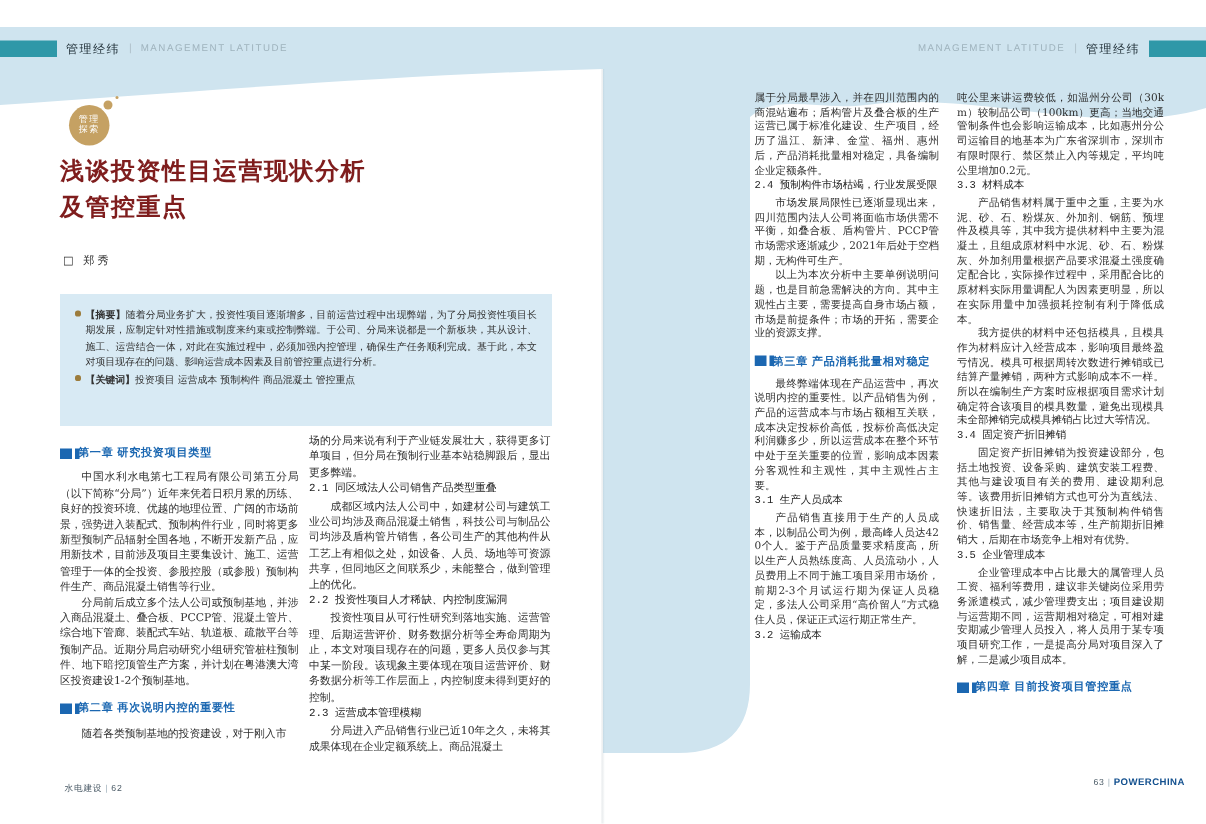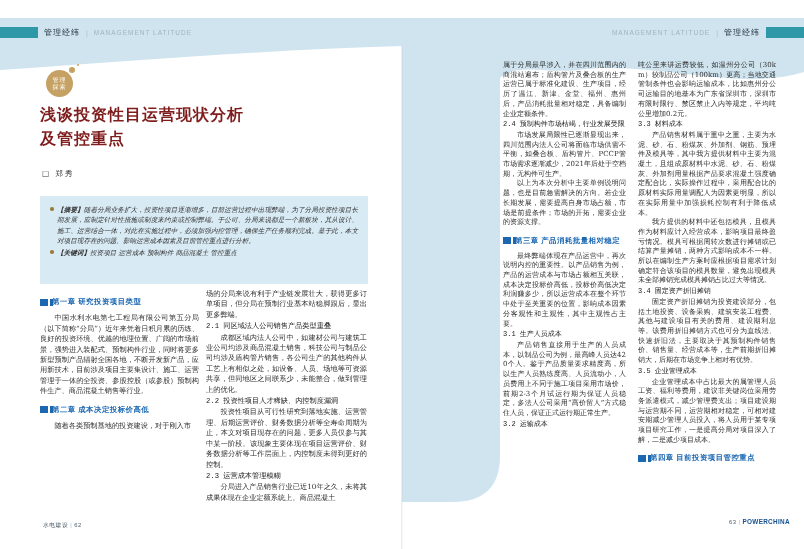--- a/index.html
+++ b/index.html
@@ -29,21 +29,21 @@
     font-family:"Liberation Sans", sans-serif;font-size:6px;line-height:7px;color:#fff;letter-spacing:1px;}
   .badge-dot{position:absolute;left:69px;top:67px;width:6px;height:6px;border-radius:50%;background:#c5a163;}
   .badge-spark{position:absolute;left:77px;top:64px;width:2px;height:2px;border-radius:50%;background:#c5a163;}
   .title{position:absolute;left:40px;top:103px;width:320px;
     font-family:"Liberation Sans", sans-serif;font-weight:bold;font-size:16px;line-height:24px;
     color:#7f1d1d;letter-spacing:1px;}
   .author{position:absolute;left:42px;top:169px;font-size:7.5px;color:#333;letter-spacing:2px;}
   .abstract{position:absolute;left:40px;top:196px;width:308px;height:70px;
     background:#d8eaf4;padding:9px 10px;font-size:6.6px;line-height:10.3px;color:#333;
     text-align:justify;word-break:break-all;}
-  .abs-item{position:relative;padding-left:7px;margin:0 0 2px 0;font-style:italic;}
+  .abs-item{position:relative;padding-left:7px;margin:0 0 2px 0;}
   .abs-bullet{position:absolute;left:0;top:2px;width:3.5px;height:3.5px;border-radius:50%;background:#9c7c3c;}
   .abs-label{font-weight:bold;}
   
   .col{position:absolute;text-align:justify;word-break:break-all;overflow:hidden;}
   .col-l{font-size:7.2px;line-height:10.4px;}
   .col-r{font-size:7px;line-height:9.7px;}
   #lcol1{left:40px;top:289px;width:159px;height:233px;}
   #lcol2{left:206px;top:289px;width:161px;height:233px;}
   #rcol1{left:503px;top:61px;width:123px;height:476px;}
   #rcol2{left:638px;top:61px;width:138px;height:476px;}
@@ -106,40 +106,41 @@
     <span class="abs-bullet"></span><span class="abs-label">【关键词】</span><span>投资项目 运营成本 预制构件 商品混凝土 管控重点</span>
   </div>
 </div>
 
 <div id="lcol1" class="col col-l">
     <div class="chapter-heading">
       <span class="hmark"></span>
       <span>第一章 研究投资项目类型</span>
     </div>
     <div class="para">中国水利水电第七工程局有限公司第五分局（以下简称“分局”）近年来凭着日积月累的历练、良好的投资环境、优越的地理位置、广阔的市场前景，强势进入装配式、预制构件行业，同时将更多新型预制产品辐射全国各地，不断开发新产品，应用新技术，目前涉及项目主要集设计、施工、运营管理于一体的全投资、参股控股（或参股）预制构件生产、商品混凝土销售等行业。</div>
+    <div class="para">分局前后成立多个法人公司或预制基地，并涉入商品混凝土、叠合板、PCCP管、混凝土管片、综合地下管廊、装配式车站、轨道板、疏散平台等预制产品。近期分局启动研究小组研究管桩柱预制件、地下暗挖顶管生产方案，并计划在粤港澳大湾区投资建设1-2个预制基地。</div>
     <div class="chapter-heading">
       <span class="hmark"></span>
-      <span>第二章 成本决定投标价高低</span>
+      <span>第二章 再次说明内控的重要性</span>
     </div>
     <div class="para">随着各类预制基地的投资建设，对于刚入市</div>
   </div>
 <div id="lcol2" class="col col-l">
     <div class="para cont">场的分局来说有利于产业链发展壮大，获得更多订单项目，但分局在预制行业基本站稳脚跟后，显出更多弊端。</div>
     <div class="subheading">2.1 同区域法人公司销售产品类型重叠</div>
     <div class="para">成都区域内法人公司中，如建材公司与建筑工业公司均涉及商品混凝土销售，科技公司与制品公司均涉及盾构管片销售，各公司生产的其他构件从工艺上有相似之处，如设备、人员、场地等可资源共享，但同地区之间联系少，未能整合，做到管理上的优化。</div>
     <div class="subheading">2.2 投资性项目人才稀缺、内控制度漏洞</div>
     <div class="para">投资性项目从可行性研究到落地实施、运营管理、后期运营评价、财务数据分析等全寿命周期为止，本文对项目现存在的问题，更多人员仅参与其中某一阶段。该现象主要体现在项目运营评价、财务数据分析等工作层面上，内控制度未得到更好的控制。</div>
     <div class="subheading">2.3 运营成本管理模糊</div>
     <div class="para">分局进入产品销售行业已近10年之久，未将其成果体现在企业定额系统上。商品混凝土</div>
   </div>
 <div id="rcol1" class="col col-r">
     <div class="para cont">属于分局最早涉入，并在四川范围内的商混站遍布；盾构管片及叠合板的生产运营已属于标准化建设、生产项目，经历了温江、新津、金堂、福州、惠州后，产品消耗批量相对稳定，具备编制企业定额条件。</div>
     <div class="subheading">2.4 预制构件市场枯竭，行业发展受限</div>
     <div class="para">市场发展局限性已逐渐显现出来，四川范围内法人公司将面临市场供需不平衡，如叠合板、盾构管片、PCCP管市场需求逐渐减少，2021年后处于空档期，无构件可生产。</div>
-    <div class="para">以上为本次分析中主要单例说明问题，也是目前急需解决的方向。若企业长期发展，需要提高自身市场占额，市场是前提条件；市场的开拓，需要企业的资源支撑。</div>
+    <div class="para">以上为本次分析中主要单例说明问题，也是目前急需解决的方向。其中主观性占主要，需要提高自身市场占额，市场是前提条件；市场的开拓，需要企业的资源支撑。</div>
     <div class="chapter-heading">
       <span class="hmark"></span>
       <span>第三章 产品消耗批量相对稳定</span>
     </div>
     <div class="para">最终弊端体现在产品运营中，再次说明内控的重要性。以产品销售为例，产品的运营成本与市场占额相互关联，成本决定投标价高低，投标价高低决定利润赚多少，所以运营成本在整个环节中处于至关重要的位置，影响成本因素分客观性和主观性，其中主观性占主要。</div>
     <div class="subheading">3.1 生产人员成本</div>
     <div class="para">产品销售直接用于生产的人员成本，以制品公司为例，最高峰人员达420个人。鉴于产品质量要求精度高，所以生产人员熟练度高、人员流动小，人员费用上不同于施工项目采用市场价，前期2-3个月试运行期为保证人员稳定，多法人公司采用“高价留人”方式稳住人员，保证正式运行期正常生产。</div>
     <div class="subheading">3.2 运输成本</div>
   </div>
 <div id="rcol2" class="col col-r">

